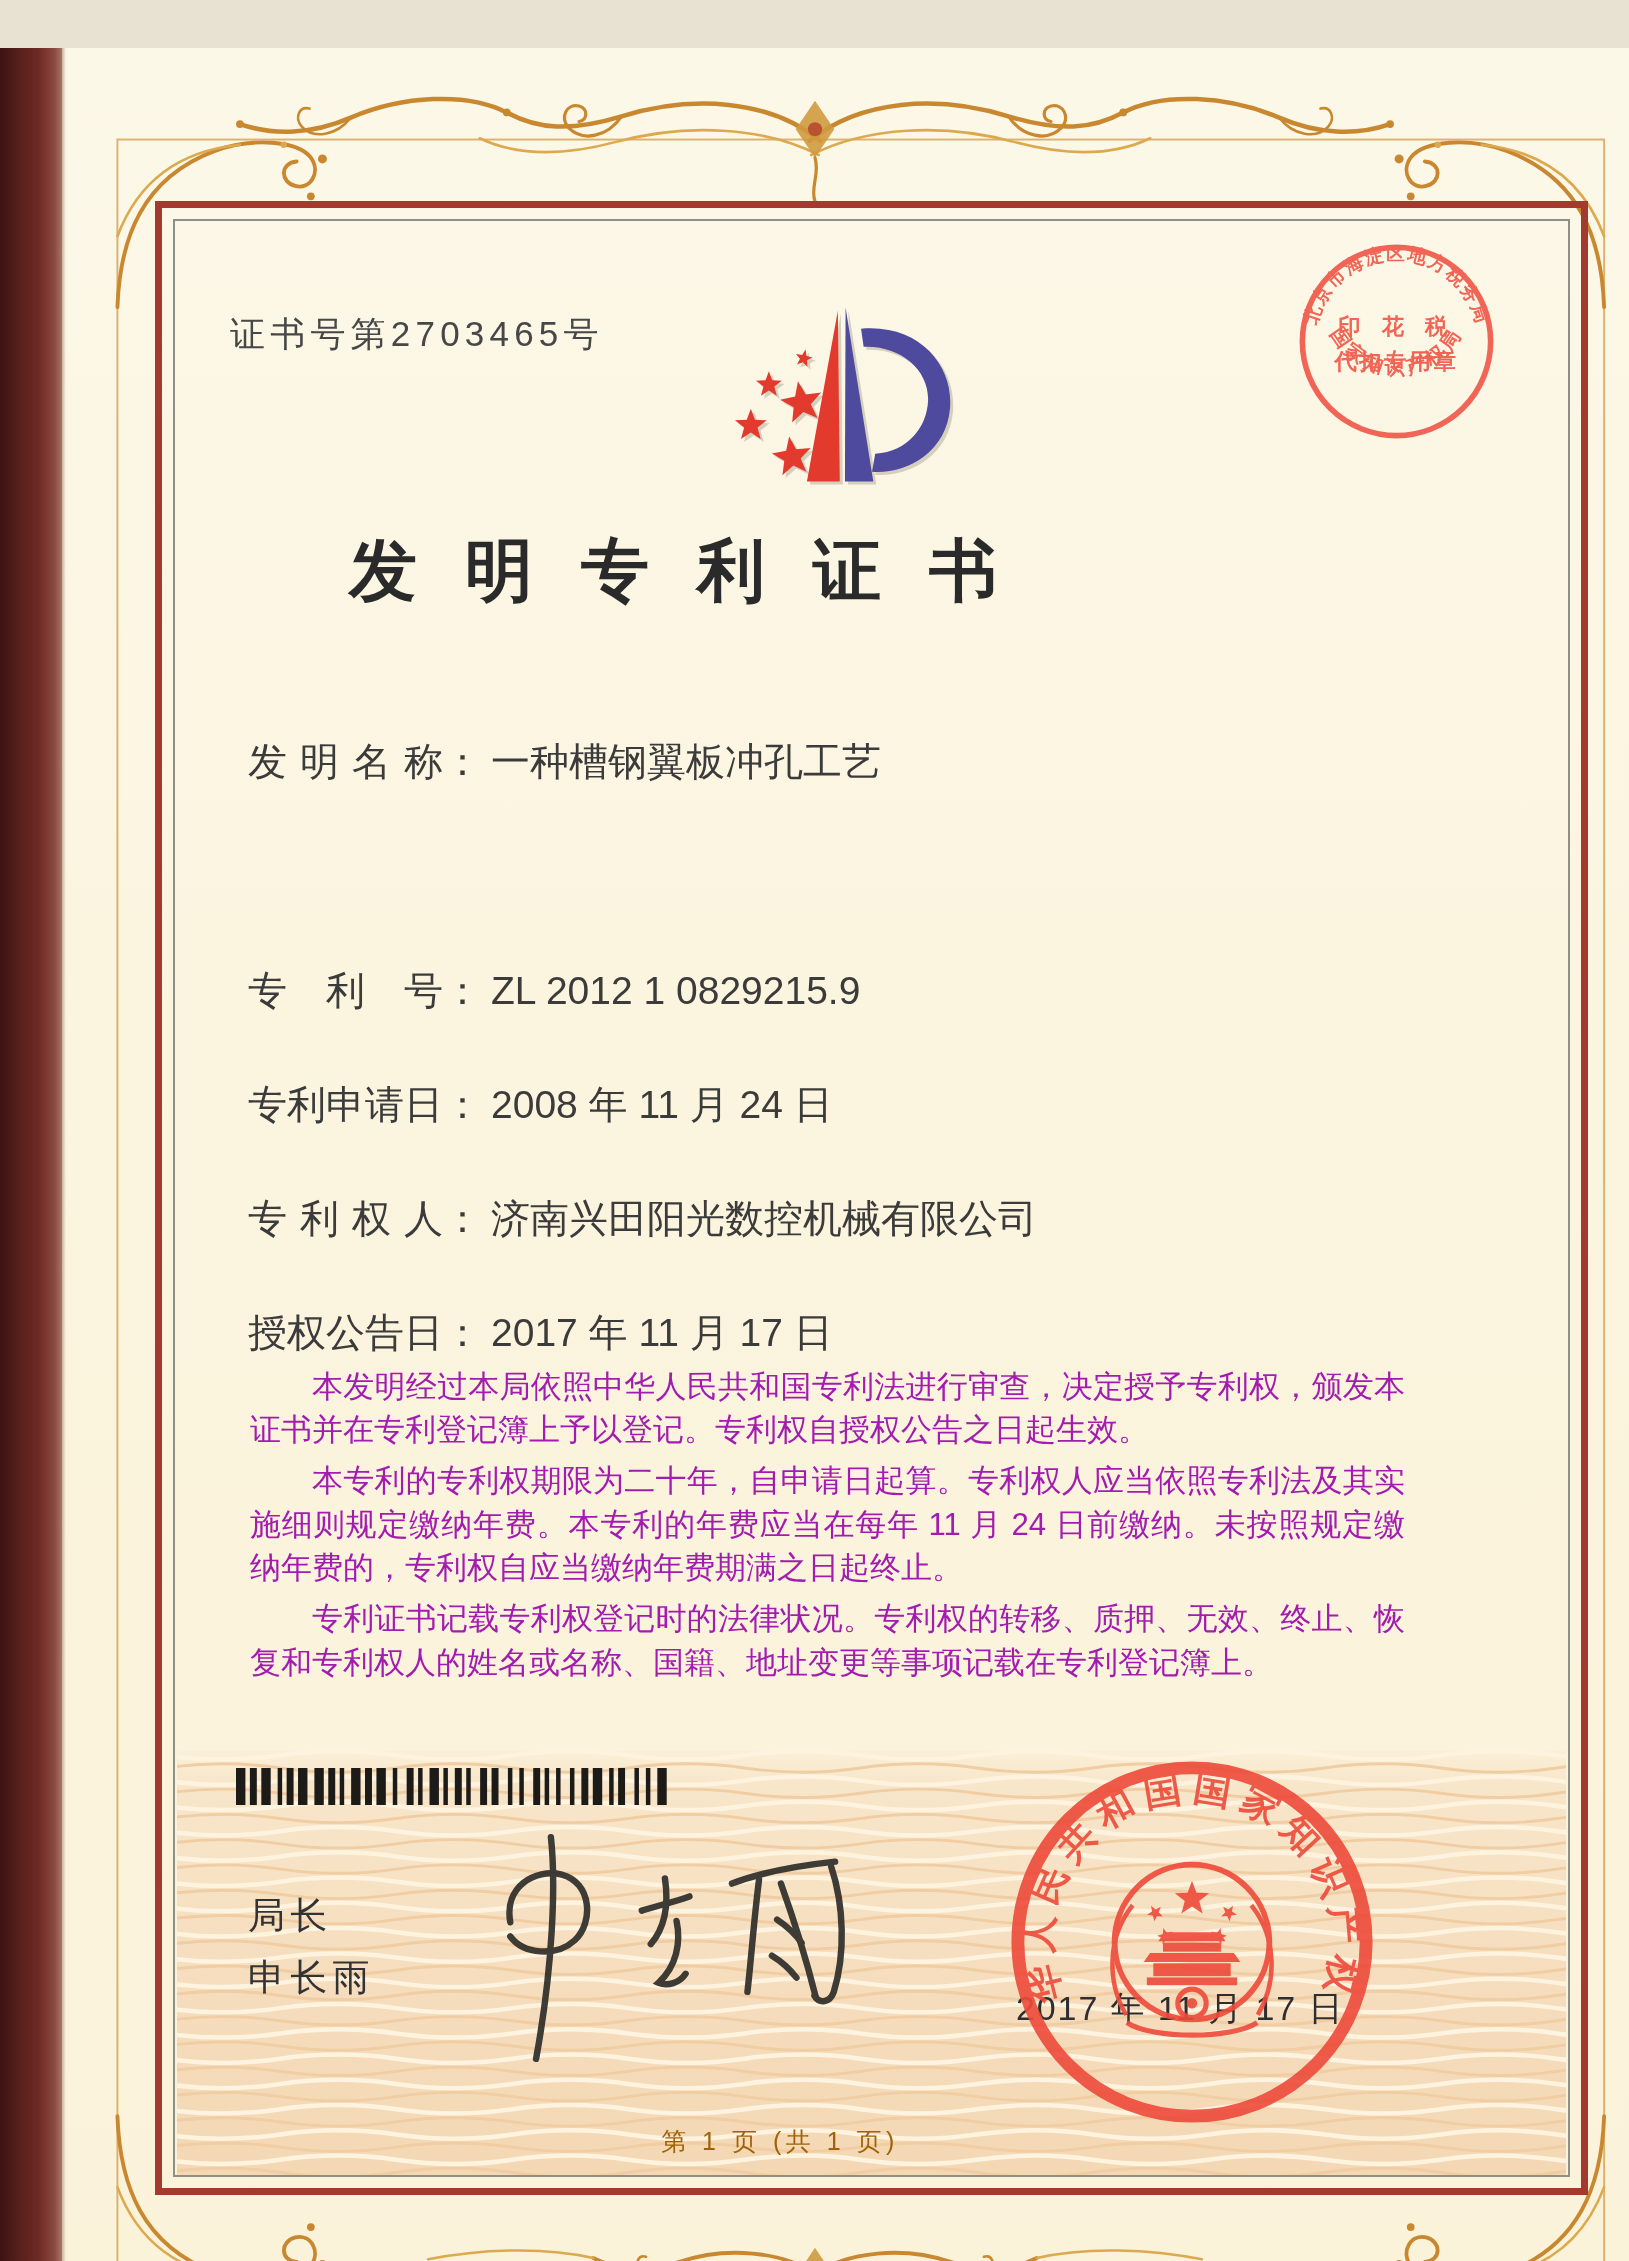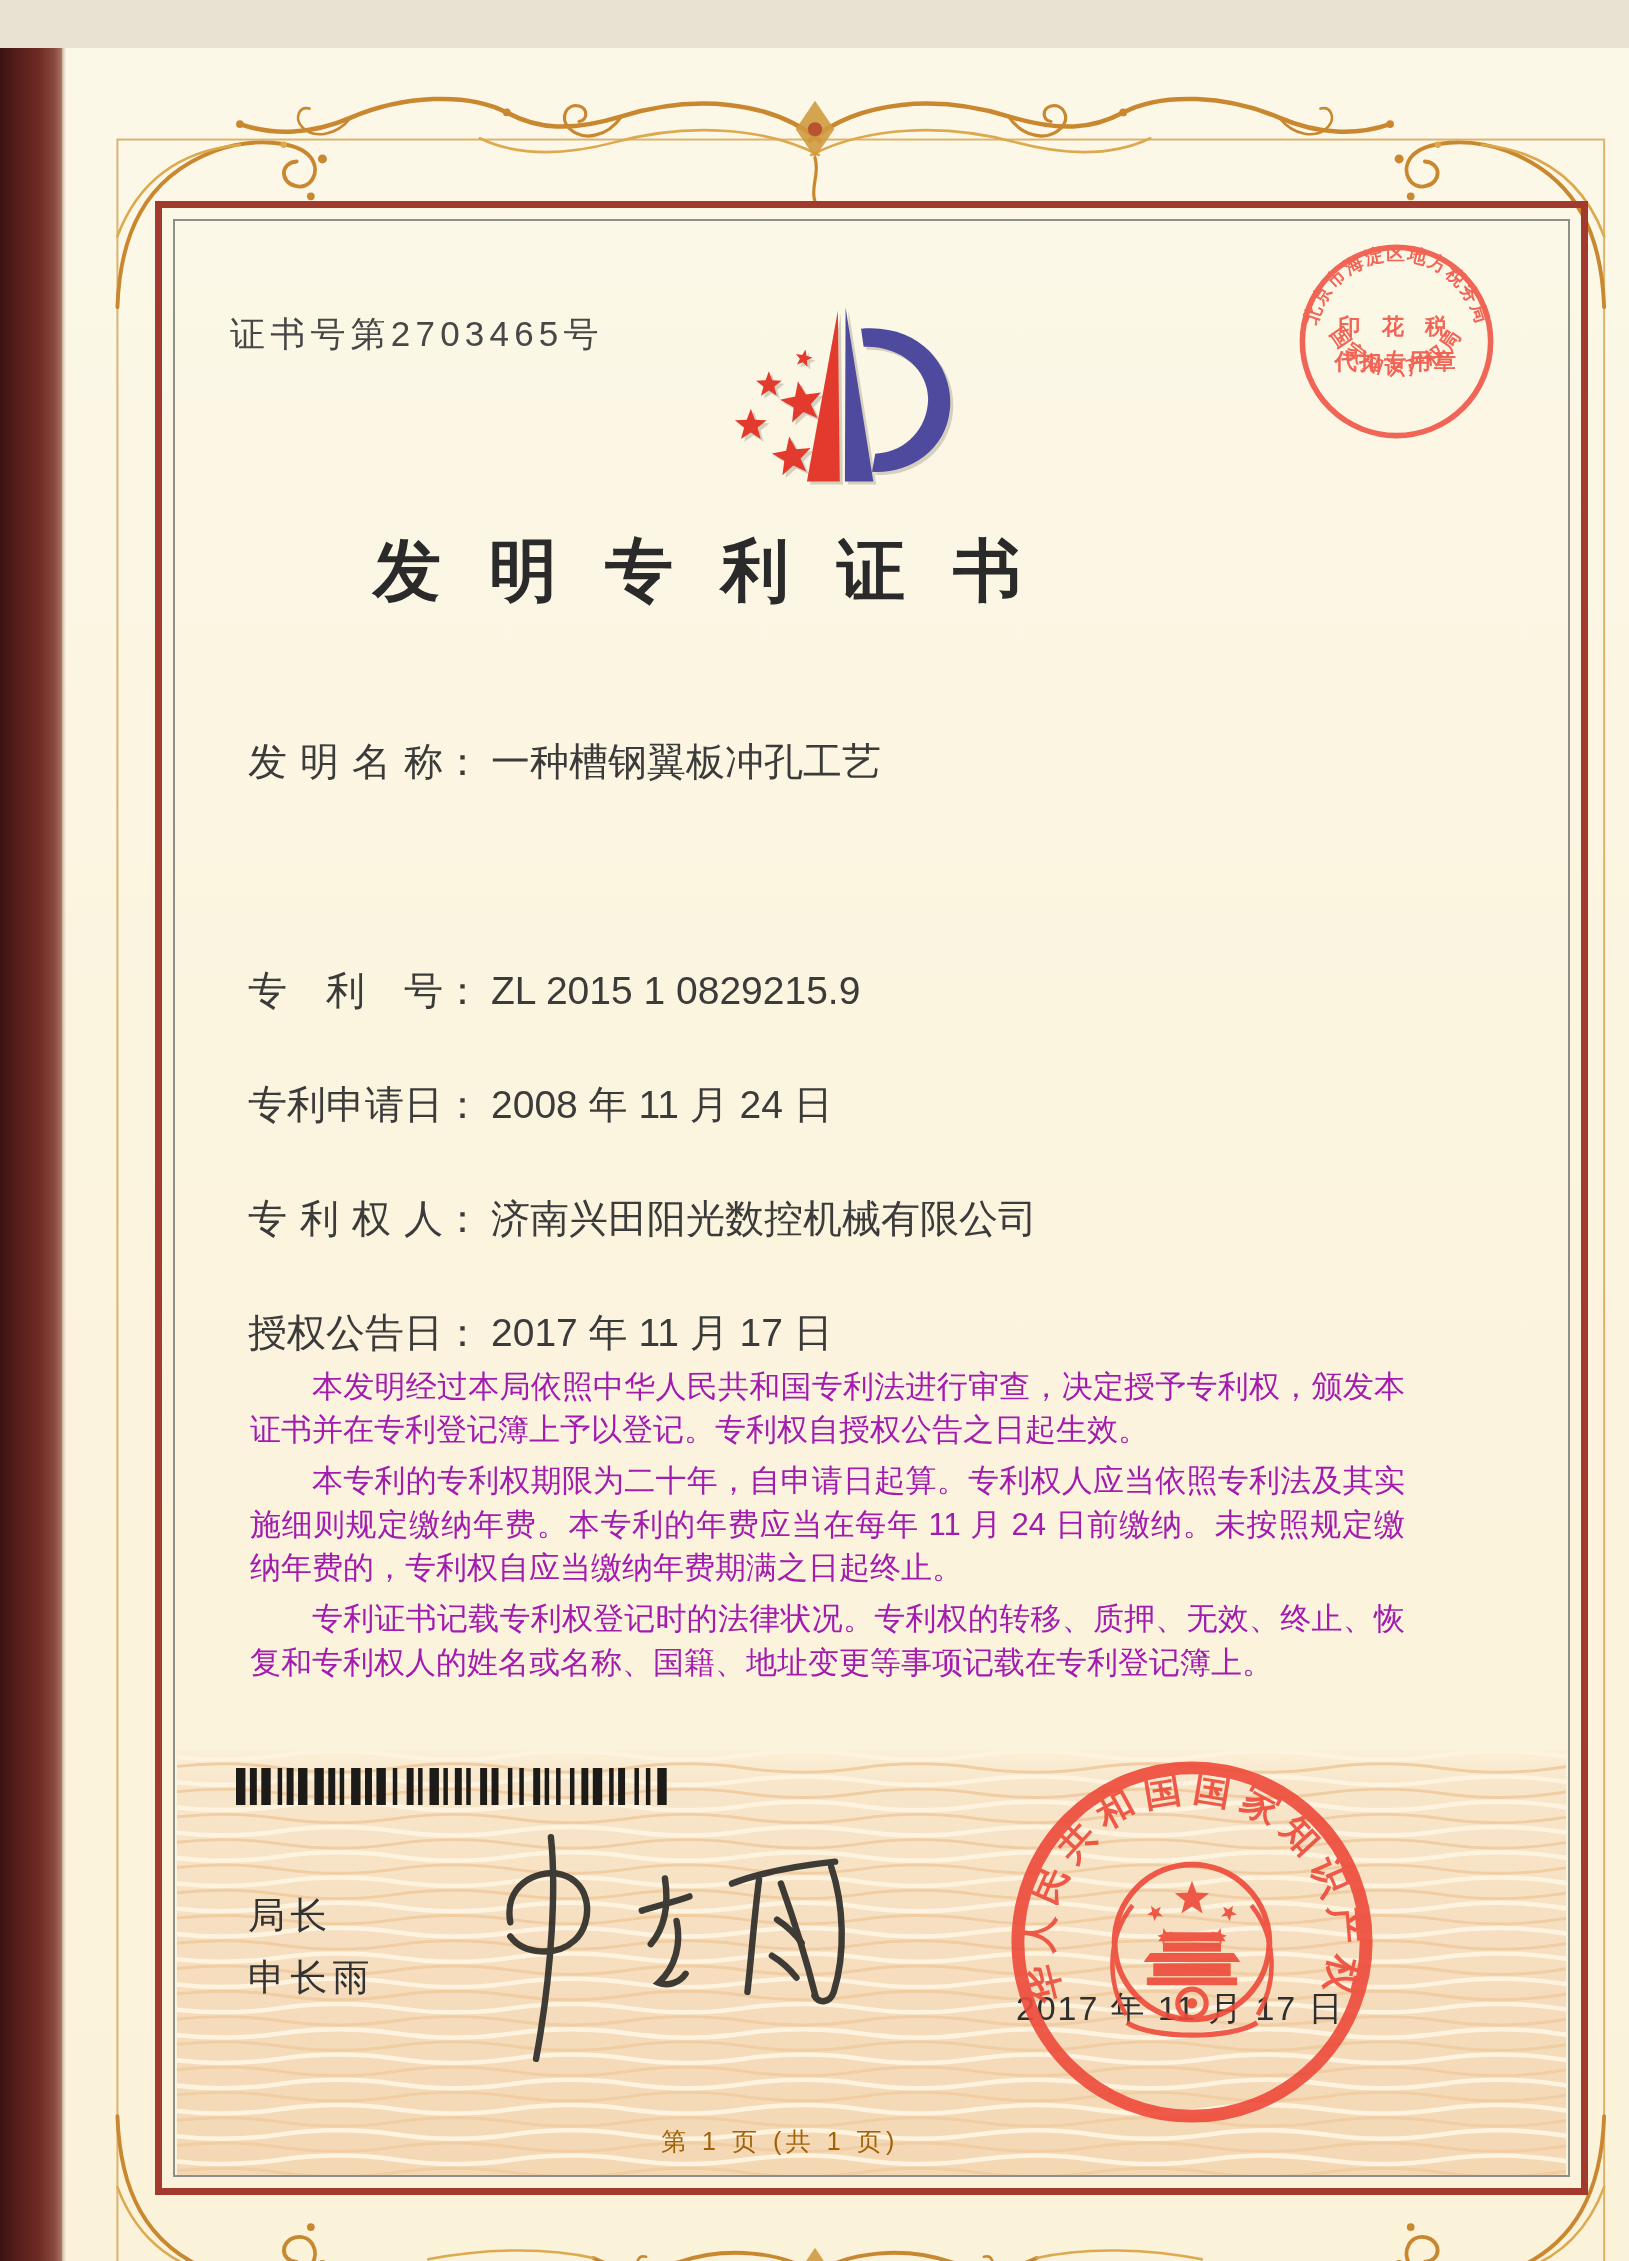--- a/index.html
+++ b/index.html
@@ -15,21 +15,21 @@
               border:7px solid #a23b2e;box-sizing:border-box;z-index:2;}
   .border-gray{position:absolute;left:173px;top:171px;width:1397px;height:1958px;
                border:2.6px solid #8f8f8a;box-sizing:border-box;z-index:2;}
   .waveband{position:absolute;left:177px;top:1702px;width:1389px;height:426px;z-index:1;
             background:linear-gradient(180deg,rgba(248,230,204,.25) 0%,#f8e6ca 8%,#f5dcbc 60%,#f4d8b4 100%);}
   .waveband svg{position:absolute;left:0;top:0;}
   .cert-no{position:absolute;left:230px;top:263px;font-size:35px;letter-spacing:5.2px;color:#474747;z-index:3;}
   .logo{position:absolute;left:727px;top:251px;z-index:3;filter:drop-shadow(3.2px 3.2px 0 rgba(125,115,98,.30));}
   .stamp{position:absolute;left:1290px;top:187px;z-index:4;opacity:.92;}
   .title{position:absolute;left:0;top:478px;width:1346px;margin:0;text-align:center;
-         font-size:68px;font-weight:600;color:#2a2a2a;letter-spacing:48px;text-indent:48px;z-index:3;padding-left:24px;}
+         font-size:68px;font-weight:600;color:#2a2a2a;letter-spacing:48px;text-indent:48px;z-index:3;}
   .field{position:absolute;left:248px;font-size:39px;color:#3b3b3b;z-index:3;white-space:nowrap;}
   .field .lab{display:inline-block;width:195px;text-align:justify;text-align-last:justify;}
   .field .val{margin-left:9px;}
   .bodytext{position:absolute;left:250px;top:1317px;width:1155px;z-index:3;
             font-size:31px;line-height:1.40;color:#a21caf;text-align:justify;}
   .bodytext p{margin:0 0 7.7px 0;text-indent:2em;}
   .barcode{position:absolute;left:236px;top:1720px;z-index:3;}
   .signer-title{position:absolute;left:248px;top:1843px;font-size:37px;color:#333;z-index:3;letter-spacing:5.2px;}
   .signer-name{position:absolute;left:248px;top:1905px;font-size:37px;color:#333;z-index:3;letter-spacing:5.2px;}
   .signature{position:absolute;left:451px;top:1771px;z-index:4;}
@@ -190,21 +190,21 @@
     <text x="172" y="160" text-anchor="middle" font-size="36" fill="#f1594a" letter-spacing="12" font-weight="600">印 花 税</text>
     <text x="172" y="216" text-anchor="middle" font-size="36" fill="#f1594a" letter-spacing="4" font-weight="600">代扣专用章</text>
   </svg>
 
   <h1 class="title">发明专利证书</h1>
 
   <div class="field" style="top:687px">
     <span class="lab">发明名称</span><span>：</span><span class="val">一种槽钢翼板冲孔工艺</span>
   </div>
   <div class="field" style="top:916px">
-    <span class="lab">专利号</span><span>：</span><span class="val">ZL 2015 1 0829215.9</span>
+    <span class="lab">专利号</span><span>：</span><span class="val">ZL 2012 1 0829215.9</span>
   </div>
   <div class="field" style="top:1030px">
     <span class="lab">专利申请日</span><span>：</span><span class="val">2008 年 11 月 24 日</span>
   </div>
   <div class="field" style="top:1144px">
     <span class="lab">专利权人</span><span>：</span><span class="val">济南兴田阳光数控机械有限公司</span>
   </div>
   <div class="field" style="top:1258px">
     <span class="lab">授权公告日</span><span>：</span><span class="val">2017 年 11 月 17 日</span>
   </div>

